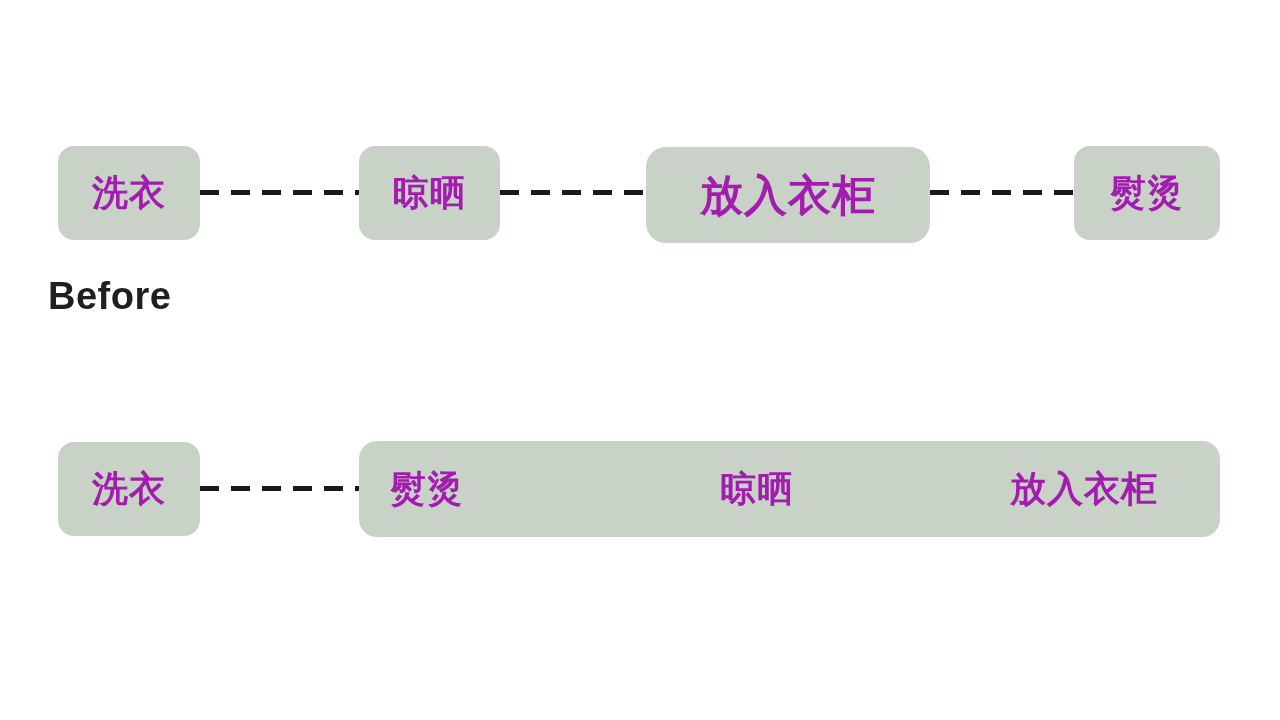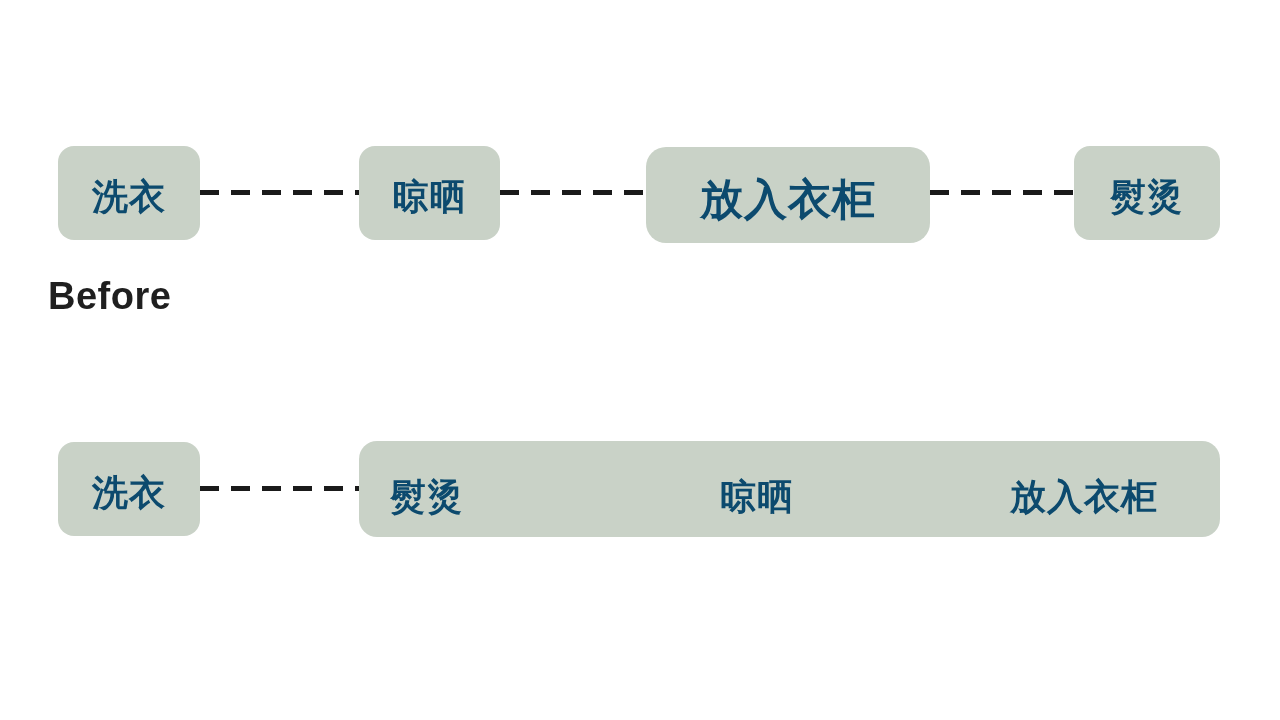--- a/index.html
+++ b/index.html
@@ -24,26 +24,25 @@
   
   .node {
     position: absolute;
     background: #c9d2c7;
     border-radius: 16px;
     display: flex;
     align-items: center;
     box-sizing: border-box;
   }
   .node .node-label {
-    color: #0c4a6e;
+    color: #a21caf;
     font-weight: bold;
     white-space: nowrap;
     letter-spacing: 1px;
     line-height: 1;
-    margin-top: 8px;
   }
 
   
   .node.centered {
     justify-content: center;
   }
   .node.centered .node-label {
     font-size: 36px;
   }
   

